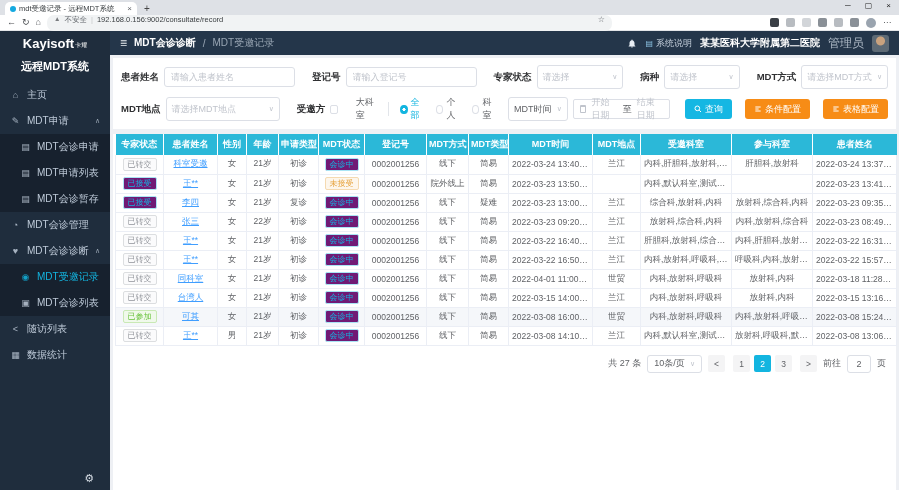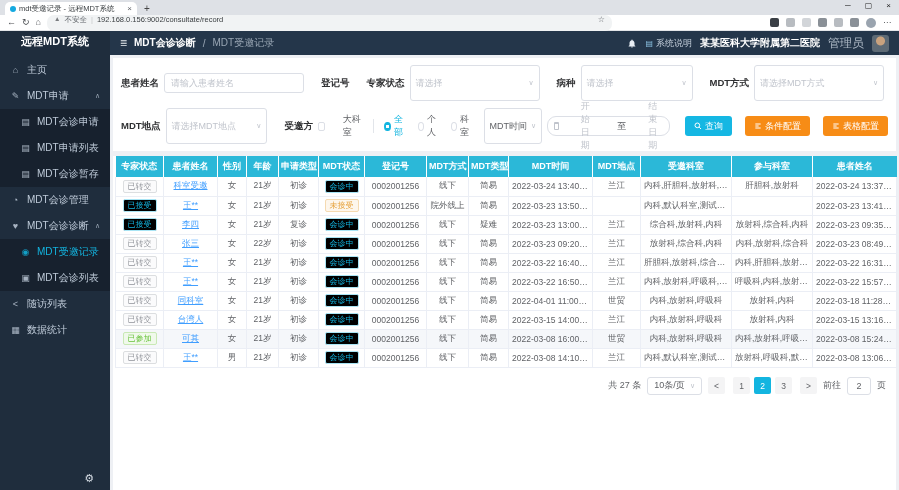--- a/index.html
+++ b/index.html
@@ -55,50 +55,50 @@
 .role{color:#aeb9c6;font-size:12px}
 .avatar{width:17px;height:17px;border-radius:3px;background:radial-gradient(circle at 50% 35%,#c9a27e 0 4px,#5d6a75 5px 100%);flex:0 0 auto}
 
 .content{flex:1;display:flex;flex-direction:column;min-height:0;padding:3px 3px 0}
 .filter-card{background:#fff;padding:7px 8px;display:flex;flex-direction:column;gap:7px;flex:0 0 auto}
 .filter-row{display:flex;align-items:center;gap:5px}
 .f-label{font-size:9.5px;font-weight:700;color:#303133;white-space:nowrap}
 .ml{margin-left:12px}
 .f-input{height:20px;border:1px solid #dcdfe6;border-radius:3px;font-size:9px;color:#606266;padding:0 6px;outline:none;font-family:inherit}
 .f-input::placeholder{color:#c0c4cc}
-.f-select{height:36px;border:1px solid #dcdfe6;border-radius:3px;font-size:9px;padding:0 5px;display:flex;align-items:center;justify-content:space-between;gap:4px;background:#fff;cursor:pointer}
+.f-select{height:24px;border:1px solid #dcdfe6;border-radius:3px;font-size:9px;padding:0 5px;display:flex;align-items:center;justify-content:space-between;gap:4px;background:#fff;cursor:pointer}
 .f-select .ph{color:#c0c4cc;white-space:nowrap}
 .f-select .val{color:#606266;white-space:nowrap}
 .f-select .arr{color:#c0c4cc;font-size:7px}
 .w140{width:140px}.w130{width:130px}.w115{width:112px}.w72{width:72px}
 .checkbox{width:9px;height:9px;border:1px solid #dcdfe6;border-radius:2px;background:#fff;display:inline-block}
 .cb-label{font-size:9px;color:#606266;margin-left:13px}
 .vdiv{width:1px;height:14px;background:#e2e5ea;margin:0 6px}
 .radio-item{display:flex;align-items:center;gap:3px;margin-right:7px;cursor:pointer}
 .radio{width:9px;height:9px;border:1px solid #dcdfe6;border-radius:50%;background:#fff}
 .radio.on{border-color:#13b5e0;background:radial-gradient(circle,#fff 0 1.4px,#13b5e0 1.8px)}
 .radio-label{font-size:9px;color:#606266}
 .radio-item.on .radio-label{color:#13b5e0}
-.daterange{height:20px;border:1px solid #dcdfe6;border-radius:9px;display:flex;align-items:center;gap:22px;padding:0 6px;font-size:9px;color:#c0c4cc;background:#fff}
+.daterange{height:20px;border:1px solid #dcdfe6;border-radius:2px;display:flex;align-items:center;gap:5px;padding:0 6px;font-size:9px;color:#c0c4cc;background:#fff}
 .daterange .cal{width:8px;height:8px;border:1px solid #c0c4cc;border-top-width:2px;border-radius:1px}
 .daterange .to{color:#606266}
 .btn{height:20px;border:none;border-radius:3px;color:#fff;font-size:9px;display:flex;align-items:center;gap:3px;padding:0 9px;cursor:pointer;font-family:Liberation Serif, serif;white-space:nowrap}
 .btn-search{background:#15b7e3;margin-left:10px}
 .btn-orange{background:#f78c16;margin-left:8px}
 
 .table-card{background:#fff;margin-top:5px;flex:1;min-height:0;display:flex;flex-direction:column;padding:0 2px}
 table{width:100%;border-collapse:collapse;table-layout:fixed}
 thead th{background:#2bb8d8;color:#fff;font-size:9px;font-weight:700;height:21px;padding:0 2px;border-right:1px solid rgba(255,255,255,.45);text-align:center;white-space:nowrap;overflow:hidden}
 thead th:last-child{border-right:none}
 tbody td{font-size:8.5px;color:#606266;height:19px;padding:0 3px;border-bottom:1px solid #ebeef5;border-right:1px solid #ebeef5;text-align:center;white-space:nowrap;overflow:hidden;text-overflow:ellipsis}
 tbody td:first-child{border-left:1px solid #ebeef5}
 tbody tr.hl{background:#f5f7fa}
 .tag{display:inline-block;font-size:8px;line-height:11px;padding:0 4px;border-radius:2px;border:1px solid}
 .tag-gray{color:#909399;border-color:#dcdee0;background:#fbfbfc}
-.tag-cyan{color:#13b5e0;border-color:#a9e5f5;background:#000000}
+.tag-cyan{color:#13b5e0;border-color:#a9e5f5;background:#701a75}
 .tag-green{color:#67c23a;border-color:#c9e9b5;background:#f0f9eb}
 .tag-orange{color:#e6a23c;border-color:#f5dab1;background:#fdf6ec}
 .plink{color:#409eff;text-decoration:underline;cursor:pointer}
 
 .pager{display:flex;align-items:center;justify-content:flex-end;gap:6px;padding:9px 8px 0;font-size:9px;color:#606266}
 .psize{height:18px;border:1px solid #dcdfe6;border-radius:3px;padding:0 6px;display:flex;align-items:center;gap:5px;color:#606266;cursor:pointer}
 .psize .arr{color:#c0c4cc;font-size:7px}
 .pages{display:flex;gap:4px;margin:0 2px}
 .pbtn{min-width:17px;height:17px;background:#f4f4f5;border-radius:2px;display:flex;align-items:center;justify-content:center;font-size:8.5px;color:#606266;cursor:pointer;padding:0 2px}
 .pbtn.active{background:#13b5e0;color:#fff}
@@ -141,20 +141,24 @@
       <span class="ext-ic"></span>
       <span class="ext-ic mid"></span>
       <span class="bravatar"></span>
       <span class="more-dots">⋯</span>
     </div>
   </div>
 
   <div class="app">
 
     <aside class="sidebar">
+      <div class="logo-row">
+        <span class="logo-main">Kayisoft</span>
+        <span class="logo-sub">卡耀</span>
+      </div>
       <div class="sys-title">远程MDT系统</div>
       <nav class="menu">
           <div class="menu-item">
             <span class="mi-icon">⌂</span>
             <span class="mi-label">主页</span>
           </div>
           <div class="menu-item">
             <span class="mi-icon">✎</span>
             <span class="mi-label">MDT申请</span>
             <span class="mi-ch">∧</span>
@@ -220,20 +224,21 @@
         </div>
       </header>
 
       <div class="content">
 
         <div class="filter-card">
           <div class="filter-row">
             <span class="f-label">患者姓名</span>
             <input class="f-input w140" placeholder="请输入患者姓名" style="">
             <span class="f-label ml">登记号</span>
+            <input class="f-input w140" placeholder="请输入登记号" style="">
             <span class="f-label ml">专家状态</span>
             <div class="f-select w130">
                 <span class="ph">请选择</span>
                 <span class="arr">∨</span>
               </div>
             <span class="f-label ml">病种</span>
             <div class="f-select w115">
                 <span class="ph">请选择</span>
                 <span class="arr">∨</span>
               </div>

